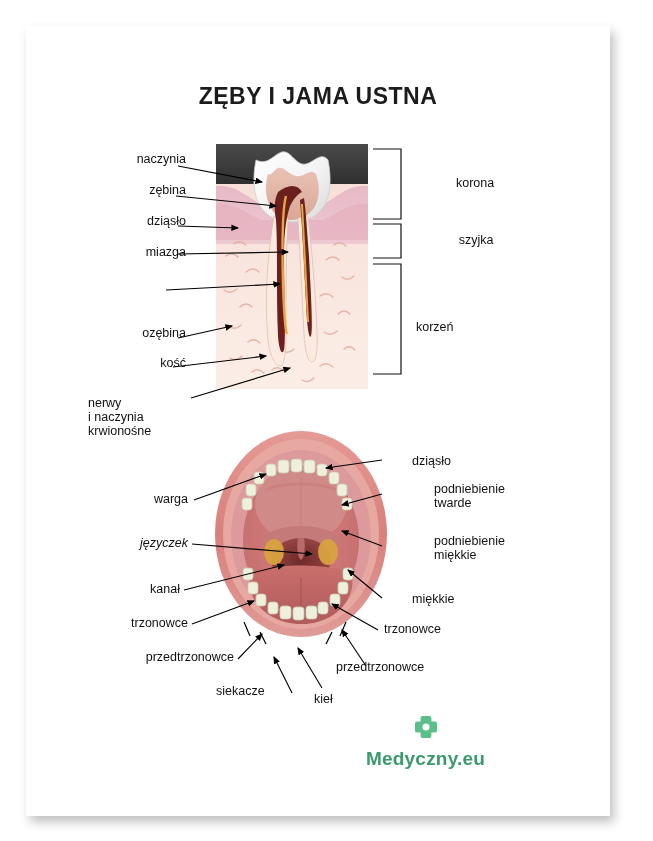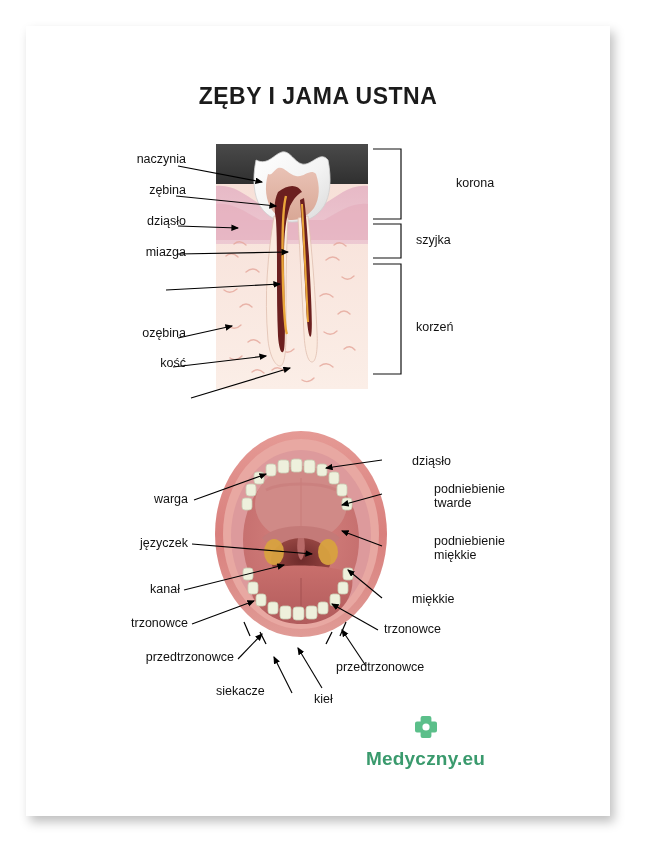--- a/index.html
+++ b/index.html
@@ -185,23 +185,26 @@
       <path d="M347,238 L375,238 L375,348 L347,348"></path>
     </g>
   </svg>
 
   <div class="lbl r" style="left:50px;  top:126px; width:110px;">naczynia</div>
   <div class="lbl r" style="left:50px;  top:157px; width:110px;">zębina</div>
   <div class="lbl r" style="left:50px;  top:188px; width:110px;">dziąsło</div>
   <div class="lbl r" style="left:50px;  top:219px; width:110px;">miazga</div>
   <div class="lbl r" style="left:50px;  top:300px; width:110px;">ozębina</div>
   <div class="lbl r" style="left:50px;  top:330px; width:110px;">kość</div>
+  <div class="lbl l" style="left:62px;  top:370px; width:120px;">nerwy
+i naczynia
+krwionośne</div>
 
   <div class="lbl l" style="left:390px; top:150px; width:120px;margin-left:40px;">korona</div>
-  <div class="lbl l" style="left:390px; top:207px; width:120px;">szyjka</div>
+  <div class="lbl l" style="left:390px; top:207px; width:120px;text-align:center;">szyjka</div>
   <div class="lbl l" style="left:390px; top:294px; width:120px;">korzeń</div>
 
   <svg id="mouth" viewBox="0 0 190 215">
     <defs>
       <linearGradient id="gLip" x1="0" y1="0" x2="0" y2="1">
         <stop offset="0" stop-color="#e59a95"></stop>
         <stop offset="0.5" stop-color="#d9807d"></stop>
         <stop offset="1" stop-color="#e09b96"></stop>
       </linearGradient>
       <radialGradient id="gInner" cx="0.5" cy="0.45" r="0.65">
@@ -294,21 +297,21 @@
     </g>
   </svg>
 
   <div class="lbl l" style="left:386px; top:428px; width:130px;">dziąsło</div>
   <div class="lbl l" style="left:408px; top:456px; width:150px;">podniebienie
 twarde</div>
   <div class="lbl l" style="left:408px; top:508px; width:150px;">podniebienie
 miękkie</div>
   <div class="lbl l" style="left:386px; top:566px; width:130px;">miękkie</div>
   <div class="lbl r" style="left:52px;  top:466px; width:110px;">warga</div>
-  <div class="lbl r" style="left:52px;  top:510px; width:110px;">języczek</div>
+  <div class="lbl r" style="left:52px;  top:510px; width:110px;font-style:italic;">języczek</div>
   <div class="lbl r" style="left:52px;  top:556px; width:102px;">kanał</div>
   <div class="lbl r" style="left:42px;  top:590px; width:120px;">trzonowce</div>
   <div class="lbl l" style="left:358px; top:596px; width:130px;">trzonowce</div>
   <div class="lbl r" style="left:30px;  top:624px; width:178px;">przedtrzonowce</div>
   <div class="lbl l" style="left:310px; top:634px; width:180px;">przedtrzonowce</div>
   <div class="lbl l" style="left:190px; top:658px; width:110px;">siekacze</div>
   <div class="lbl l" style="left:288px; top:666px; width:80px;">kieł</div>
 
   <div id="logo">
     <svg width="26" height="26" viewBox="0 0 26 26">

